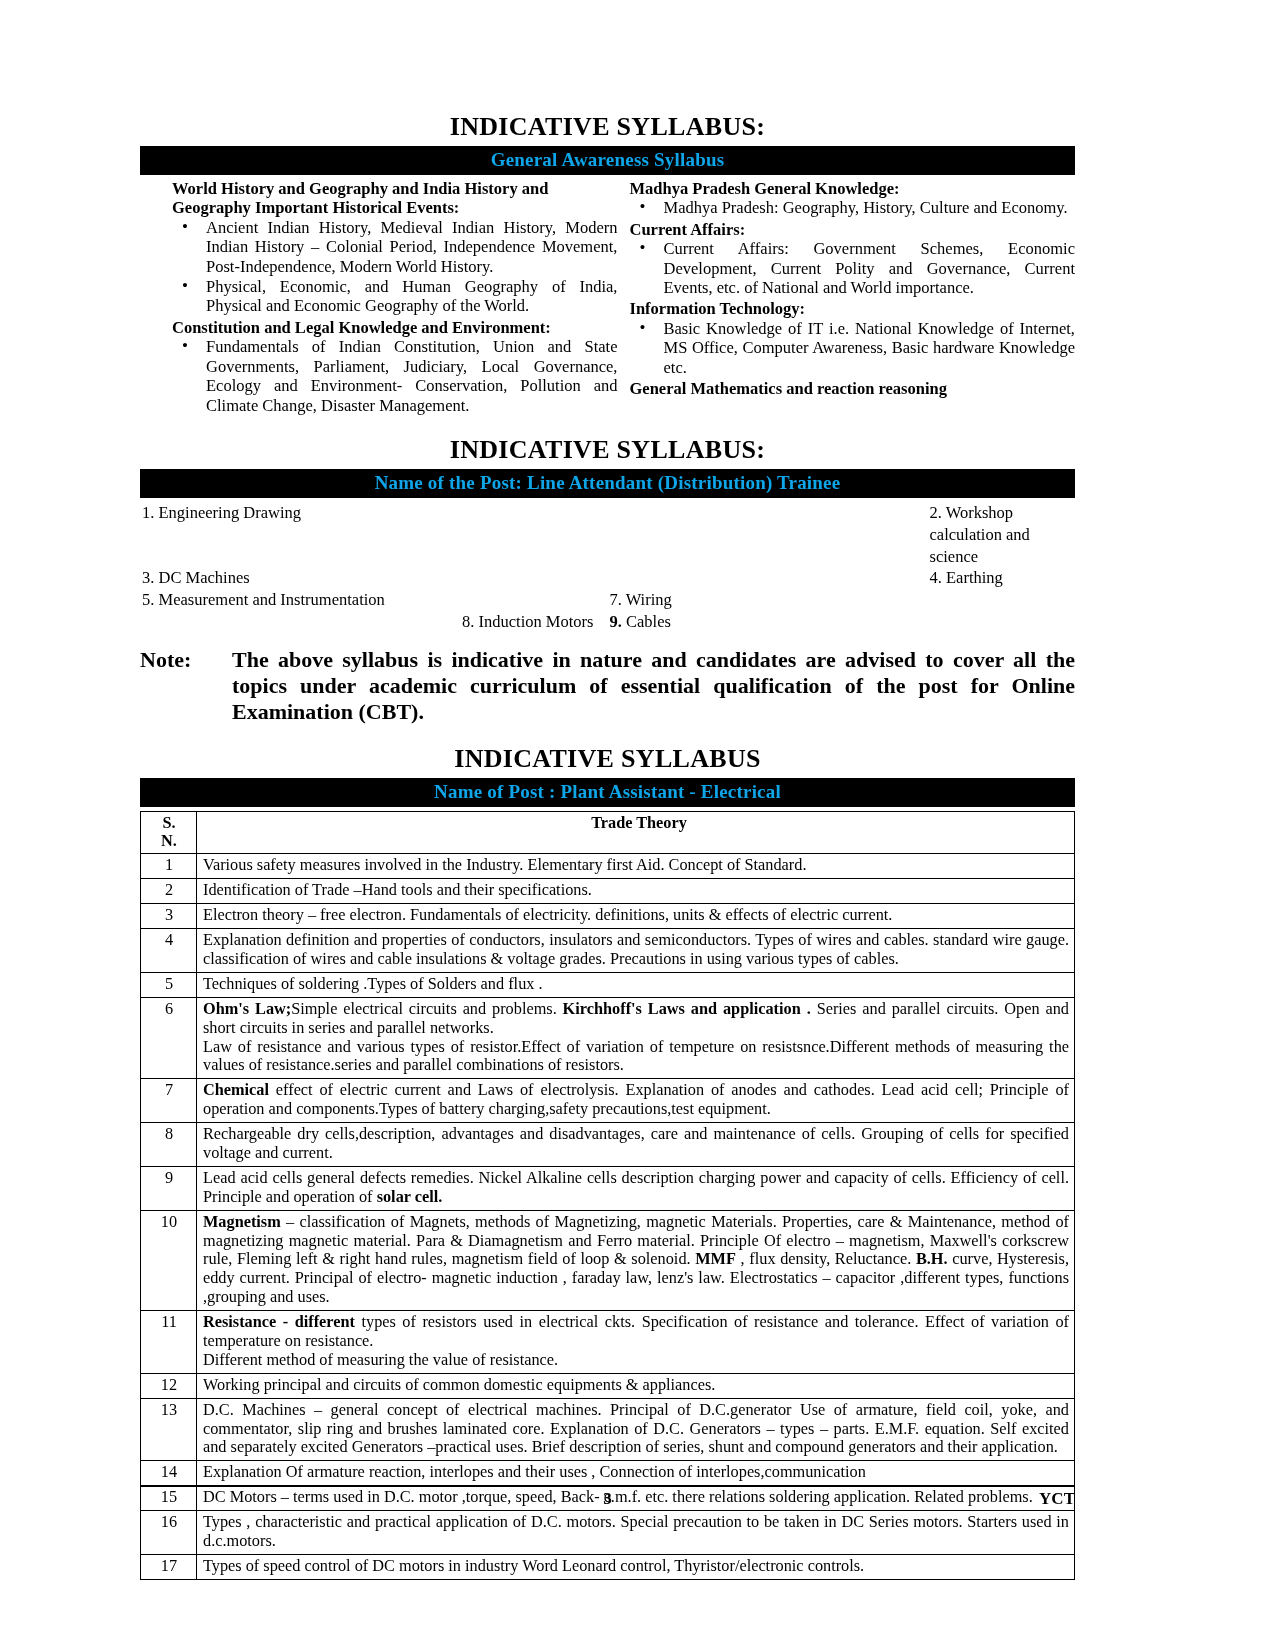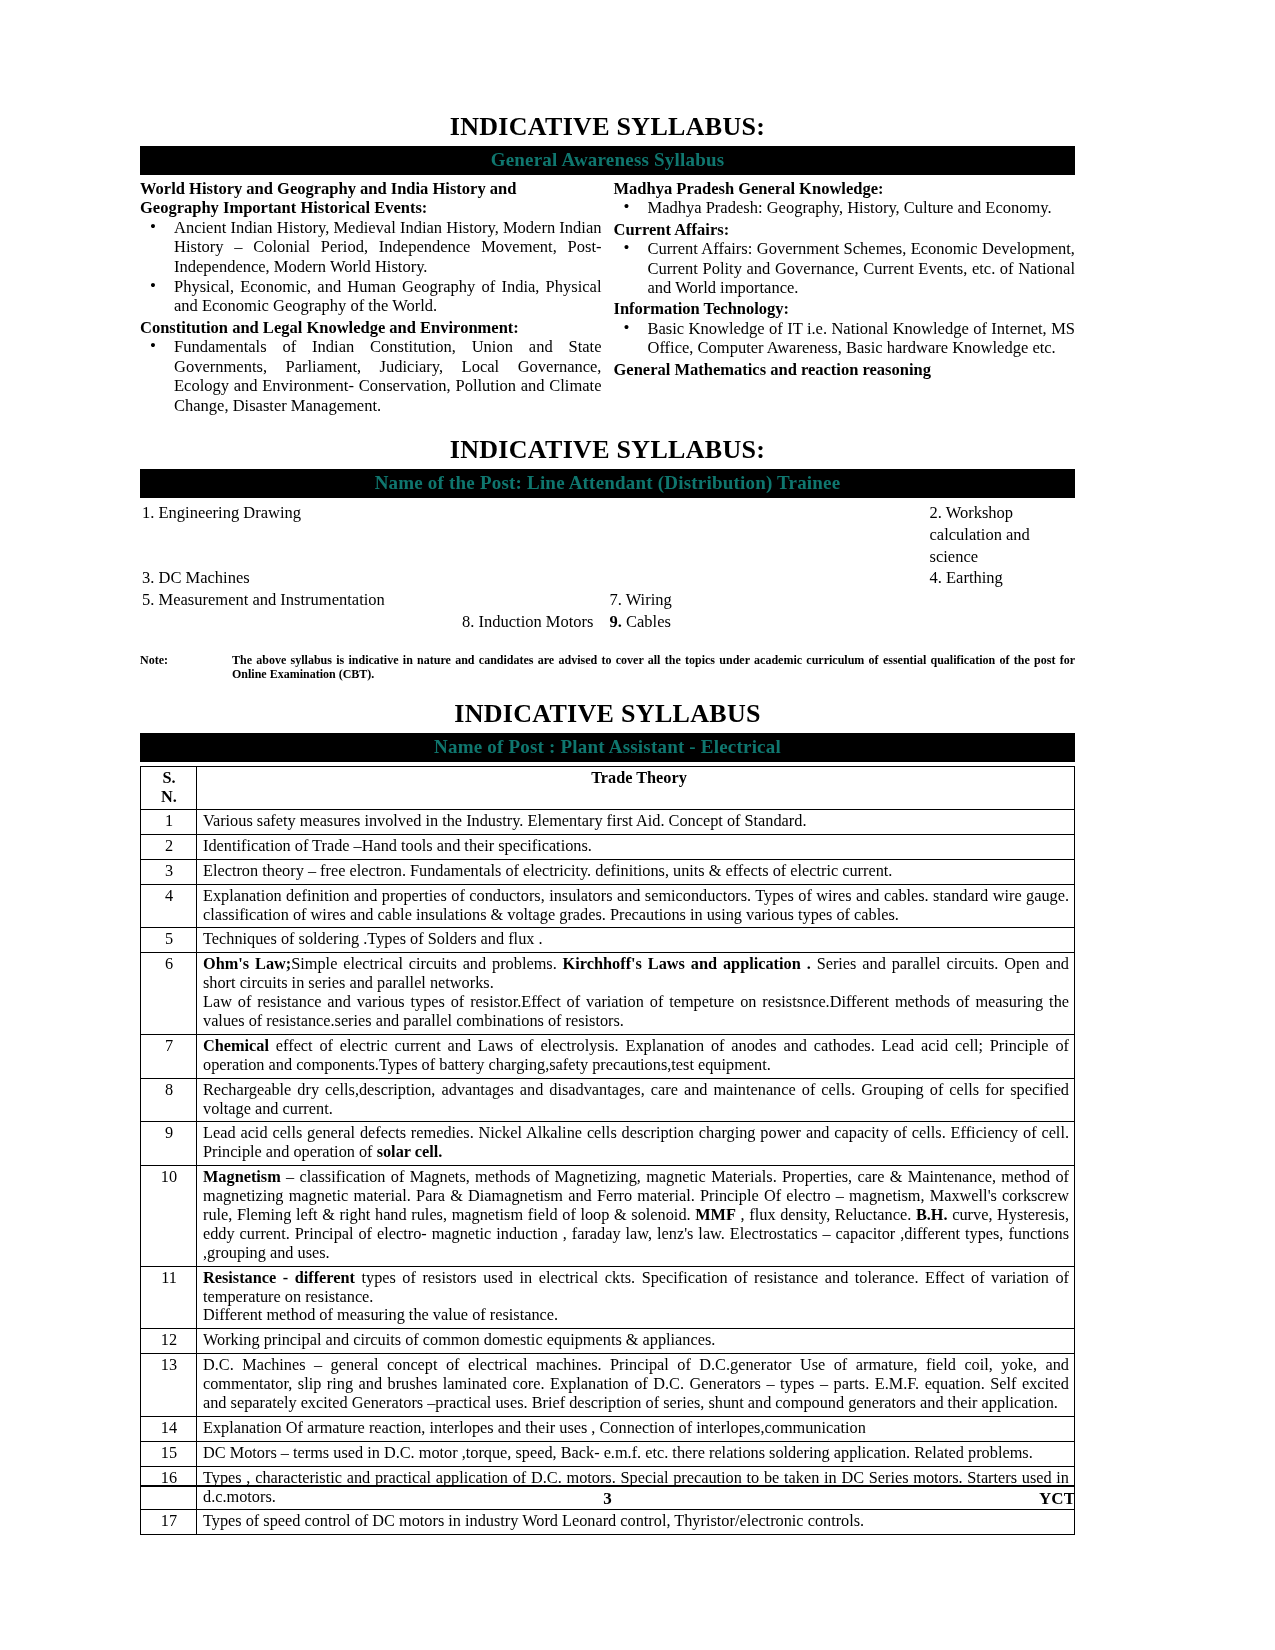--- a/index.html
+++ b/index.html
@@ -35,34 +35,35 @@
     font-size: 26px;
     font-weight: bold;
     letter-spacing: 0.3px;
     margin: 0 0 4px 0;
     font-family: "Liberation Serif", serif;
   }
   .doc-title.spaced { margin-top: 18px; }
 
   .black-bar {
     background: #000000;
-    color: #0f766e;
+    color: #0ea5e9;
     text-align: center;
     font-weight: bold;
     font-size: 19px;
     padding: 3px 0 4px 0;
     margin: 3px 0 4px 0;
     letter-spacing: 0.2px;
   }
 
   
   .two-col {
     display: flex;
     gap: 12px;
     margin-top: 2px;
+    margin-left: 32px;
   }
   .col {
     width: 50%;
     font-size: 16.5px;
     line-height: 1.17;
   }
   .sub-head {
     font-weight: bold;
     font-size: 16.5px;
     line-height: 1.17;
@@ -101,22 +102,22 @@
     width: 50%;
     box-sizing: border-box;
     padding-left: 2px;
   }
   .post-list .pitem.right { padding-left: 322px; }
   .pnum { font-weight: normal; }
   .pnum.b { font-weight: bold; }
 
   .note-row {
     display: flex;
-    margin-top: 20px;
-    font-size: 12px;
+    margin-top: 14px;
+    font-size: 22px;
   }
   .note-label {
     font-weight: bold;
     width: 92px;
     flex: 0 0 92px;
   }
   .note-text {
     font-weight: bold;
     text-align: justify;
     line-height: 1.2;

